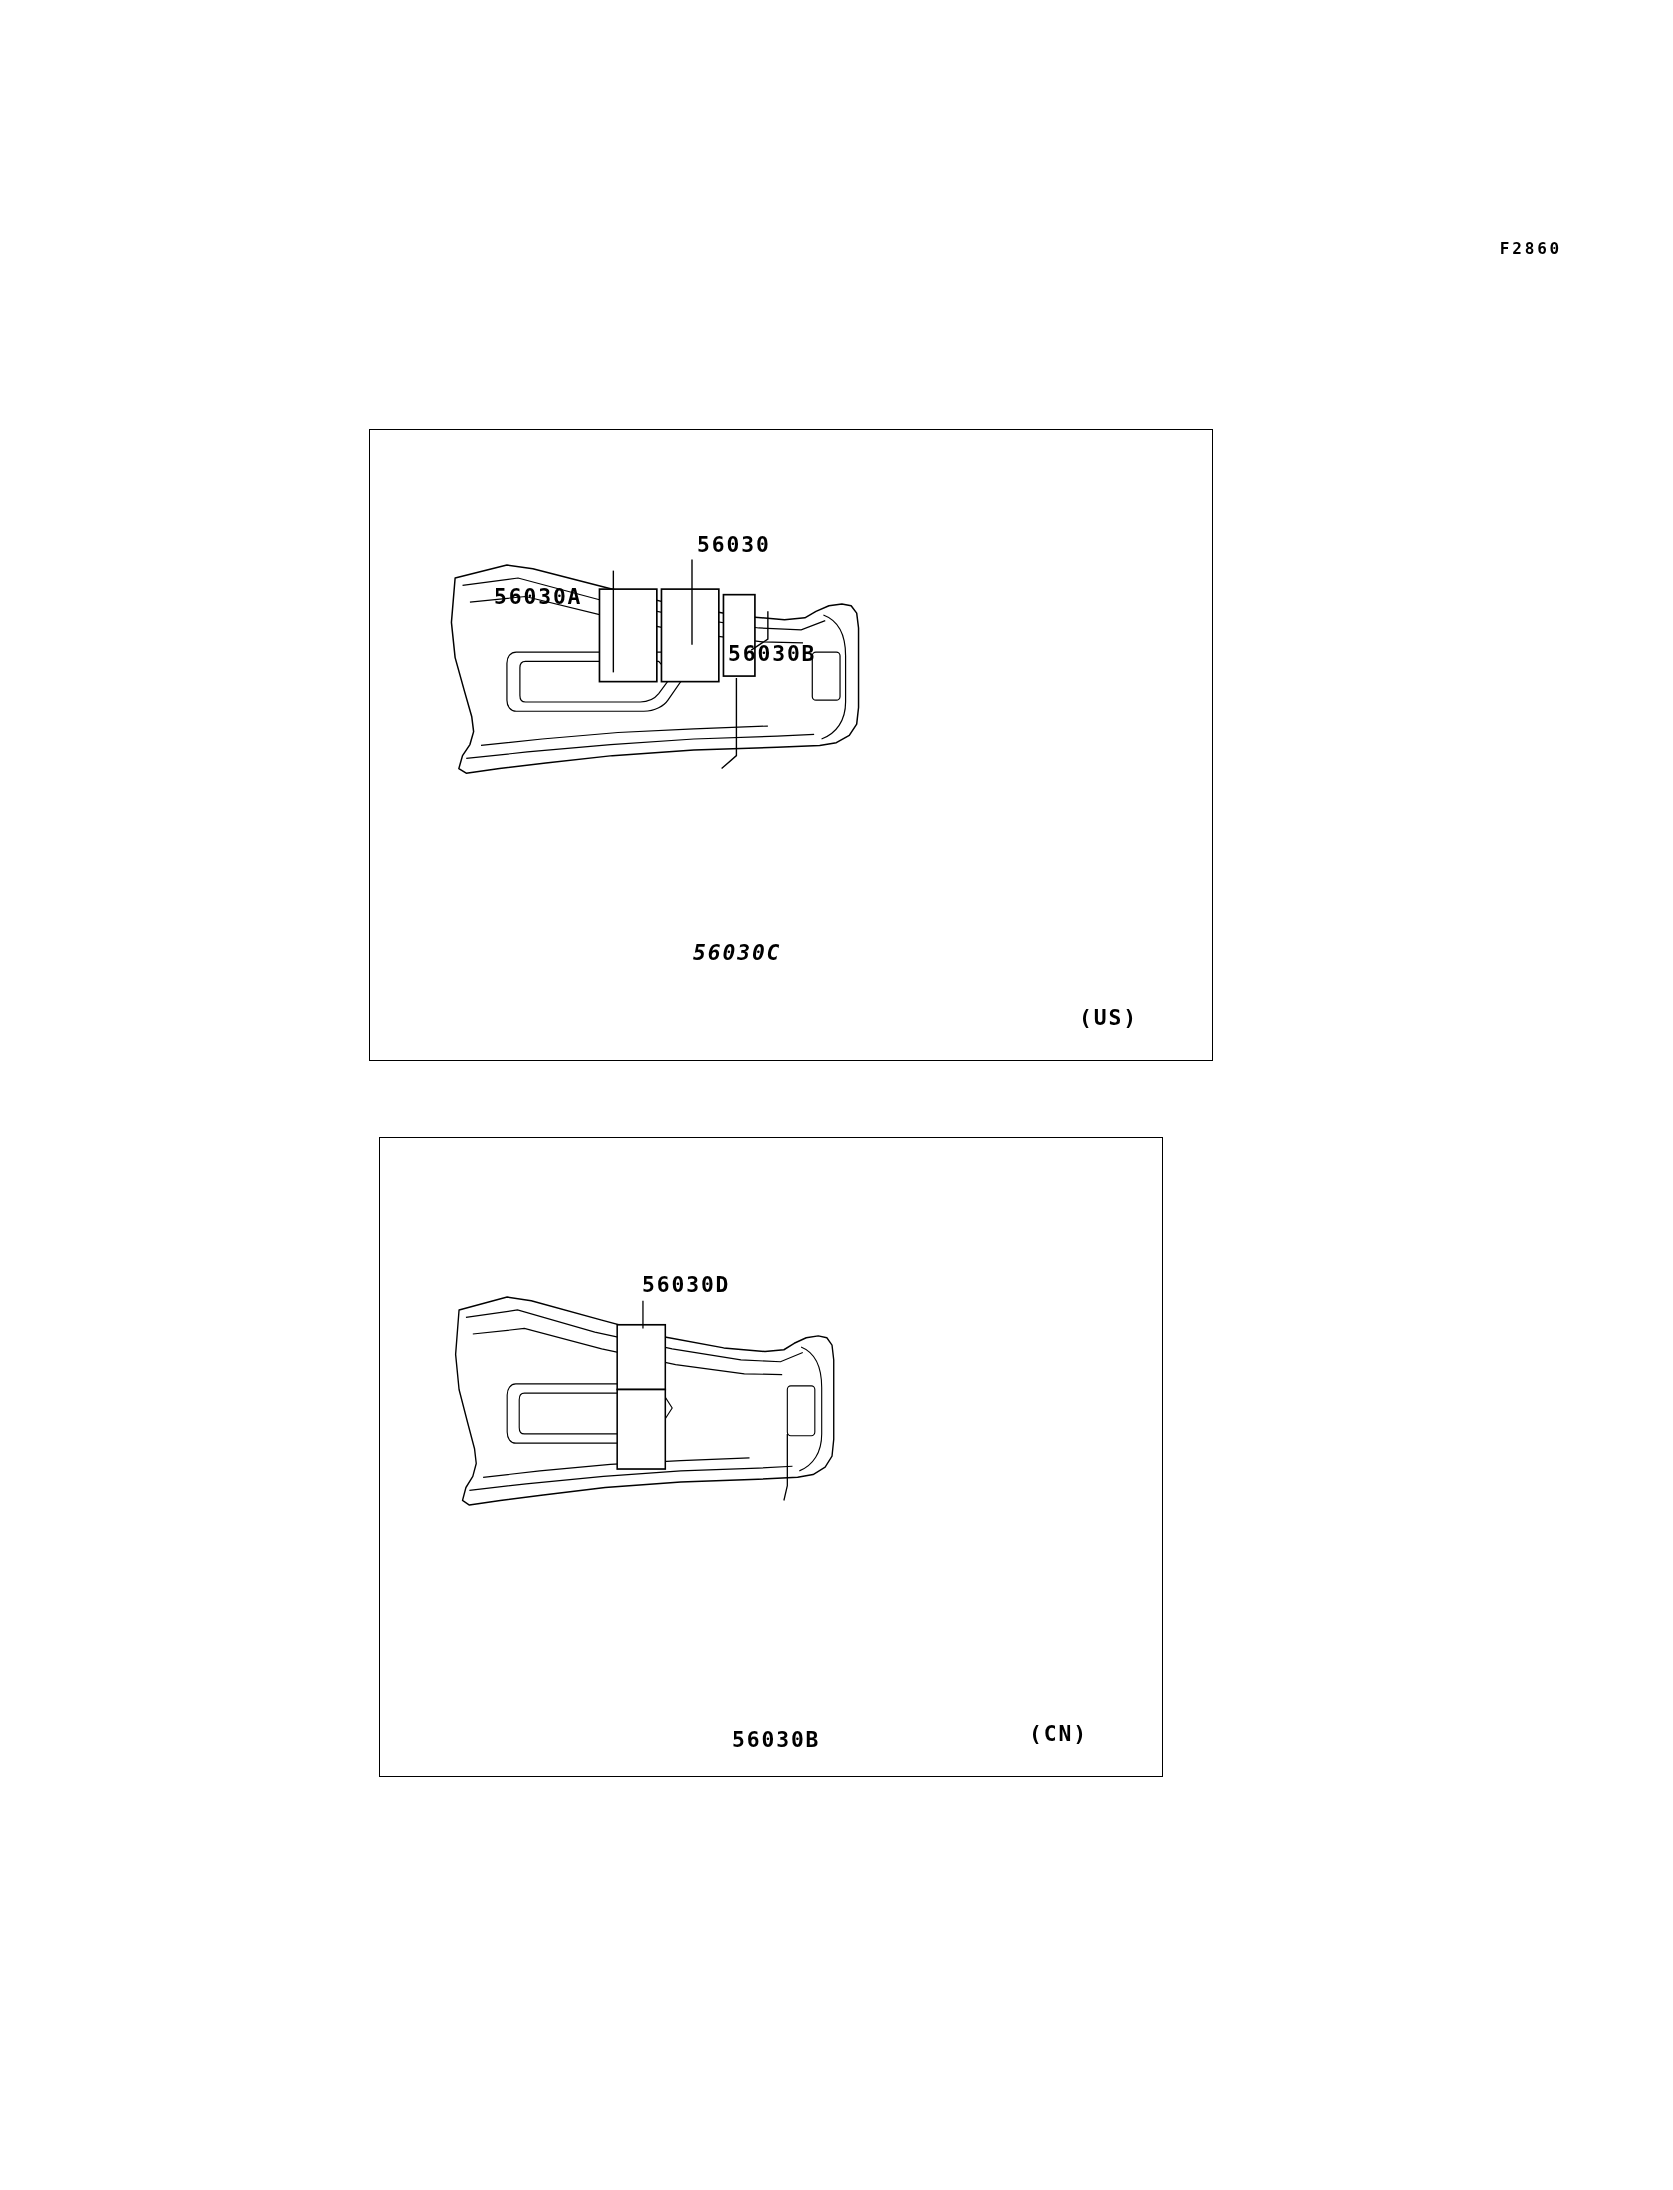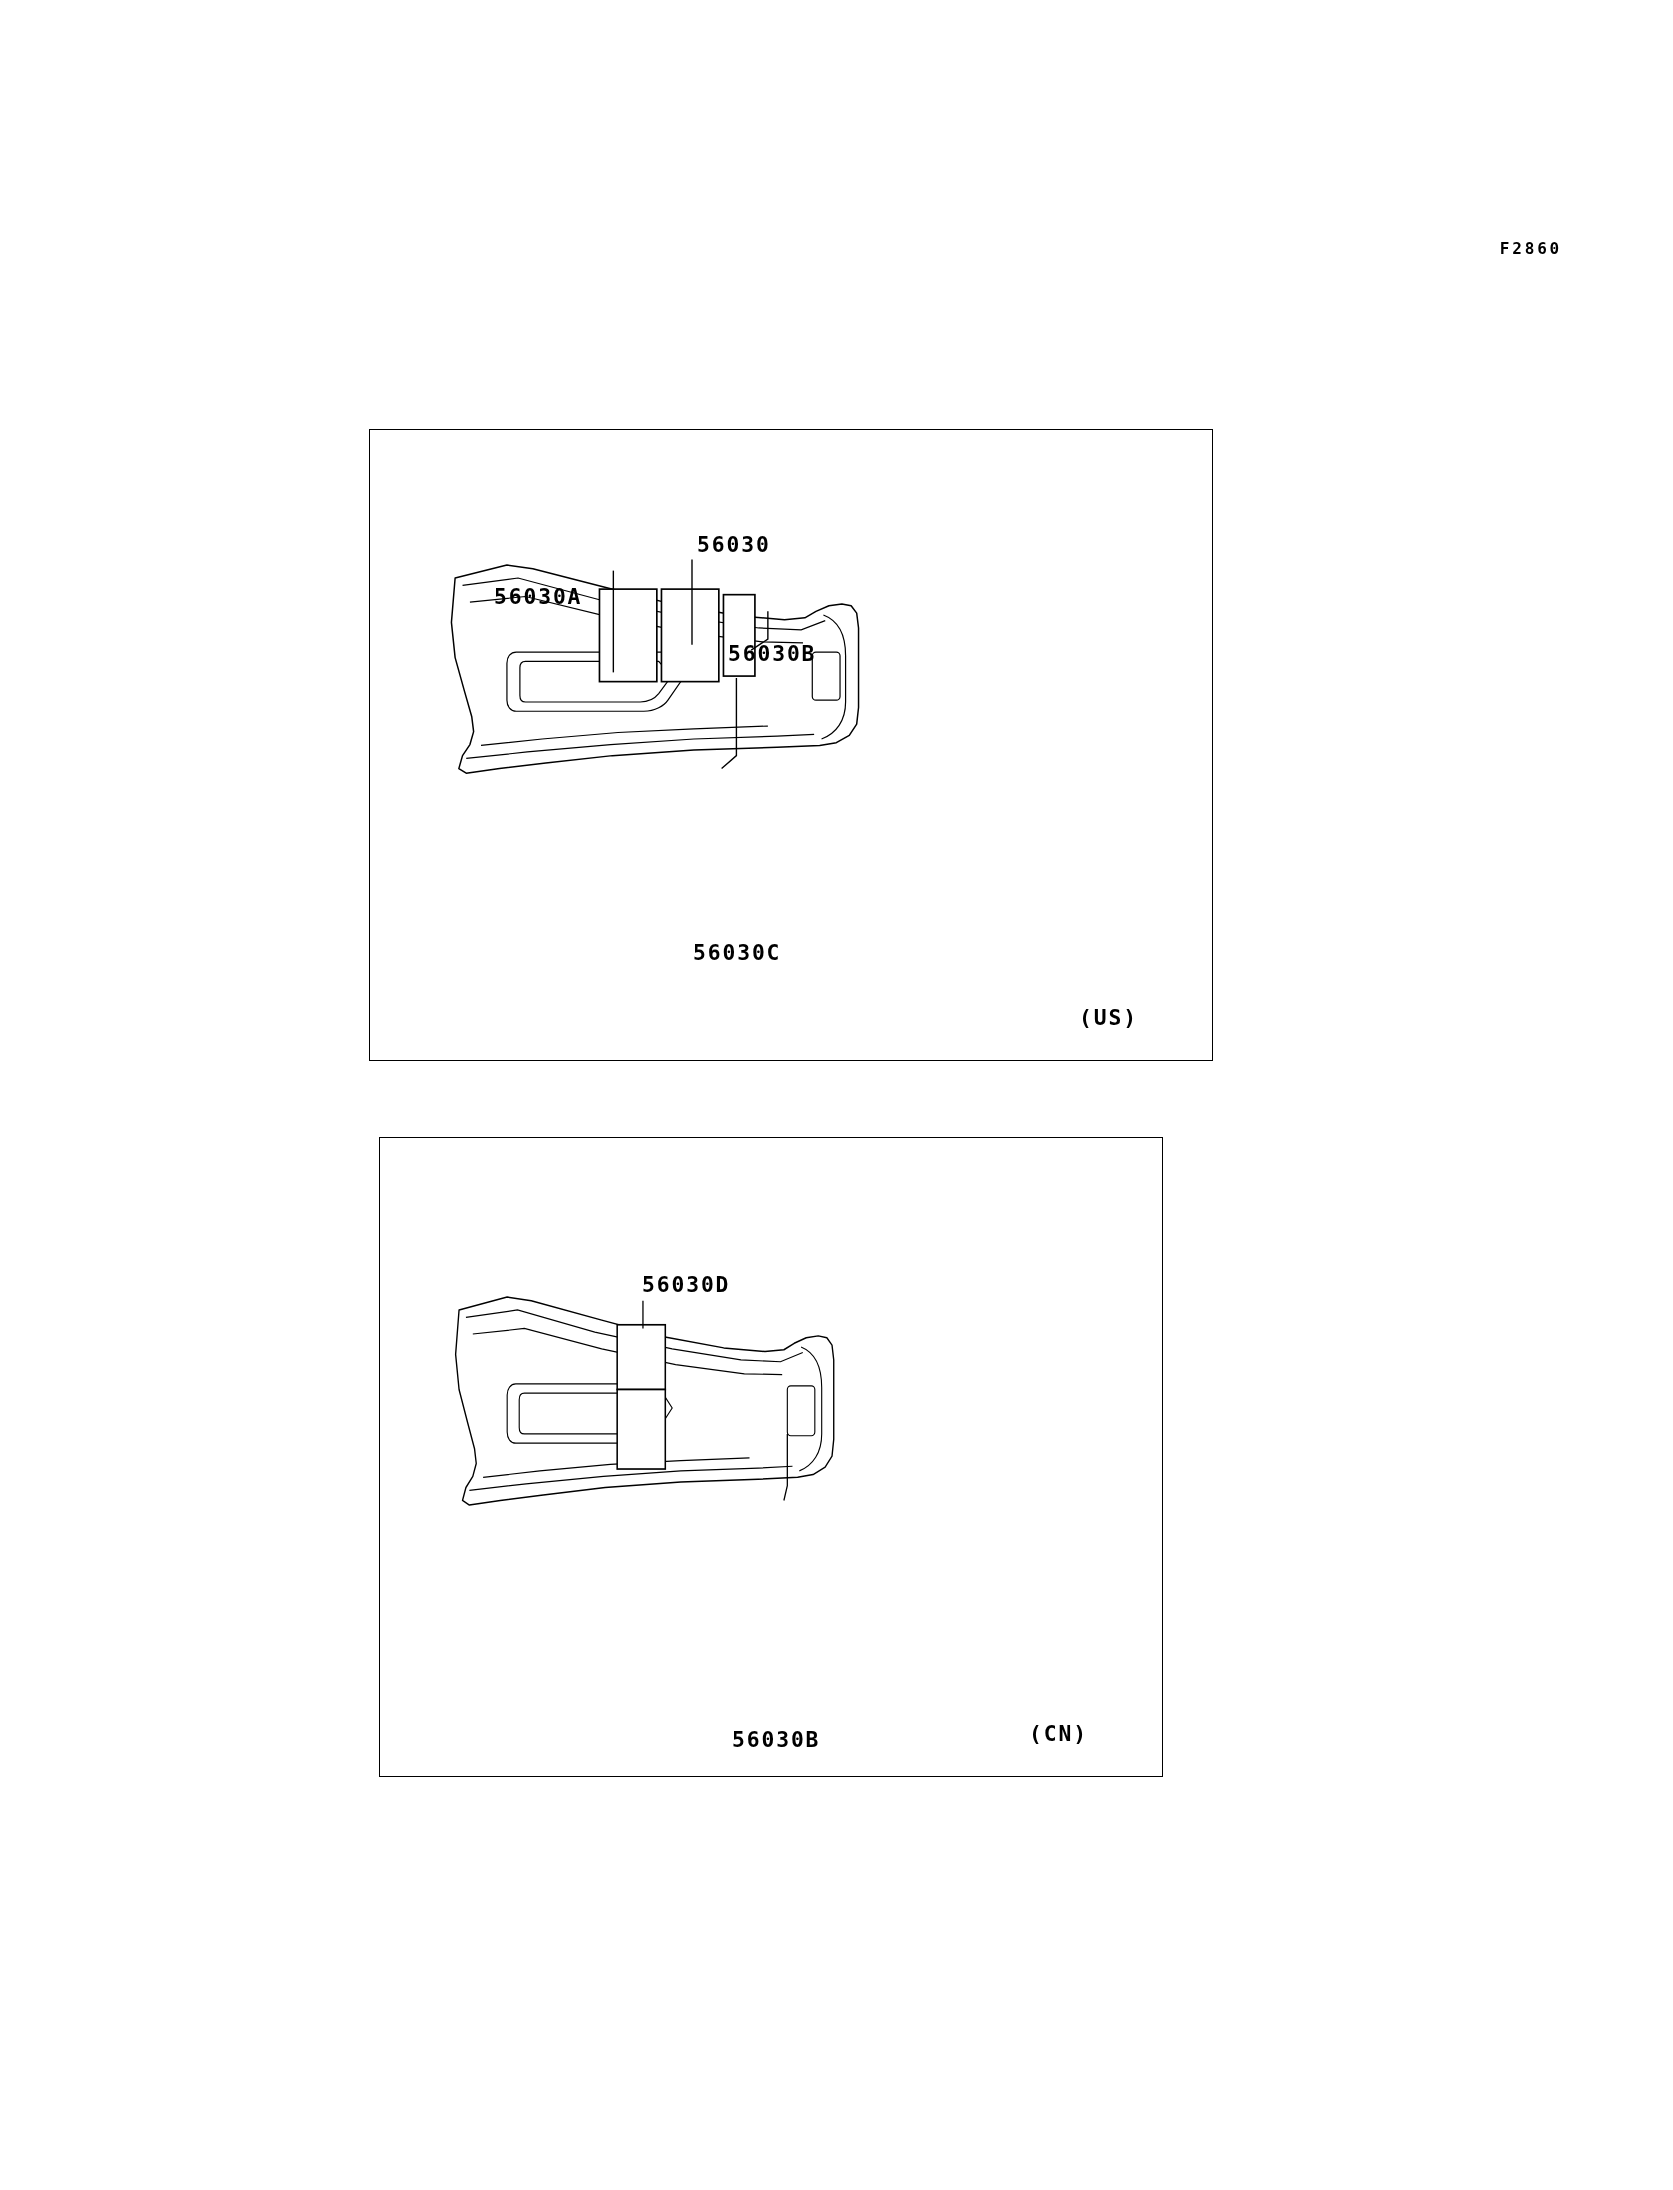--- a/index.html
+++ b/index.html
@@ -64,21 +64,21 @@
     font-weight: 700;
     letter-spacing: 1.9px;
     white-space: nowrap;
     font-family: "DejaVu Sans Mono", monospace;
   }
 
   
   #lbl-56030   { left: 283px; top: 102px; margin-left: 44px; }
   #lbl-56030a  { left: 124px; top: 154px; }
   #lbl-56030b  { left: 358px; top: 211px; }
-  #lbl-56030c  { left: 323px; top: 510px; }
+  #lbl-56030c  { left: 323px; top: 510px; font-style: italic; }
 
   
   #lbl-56030d  { left: 262px; top: 134px; }
   #lbl-56030b2 { left: 352px; top: 589px; }
 
   svg.art {
     position: absolute;
     left: 0;
     top: 0;
     width: 100%;

